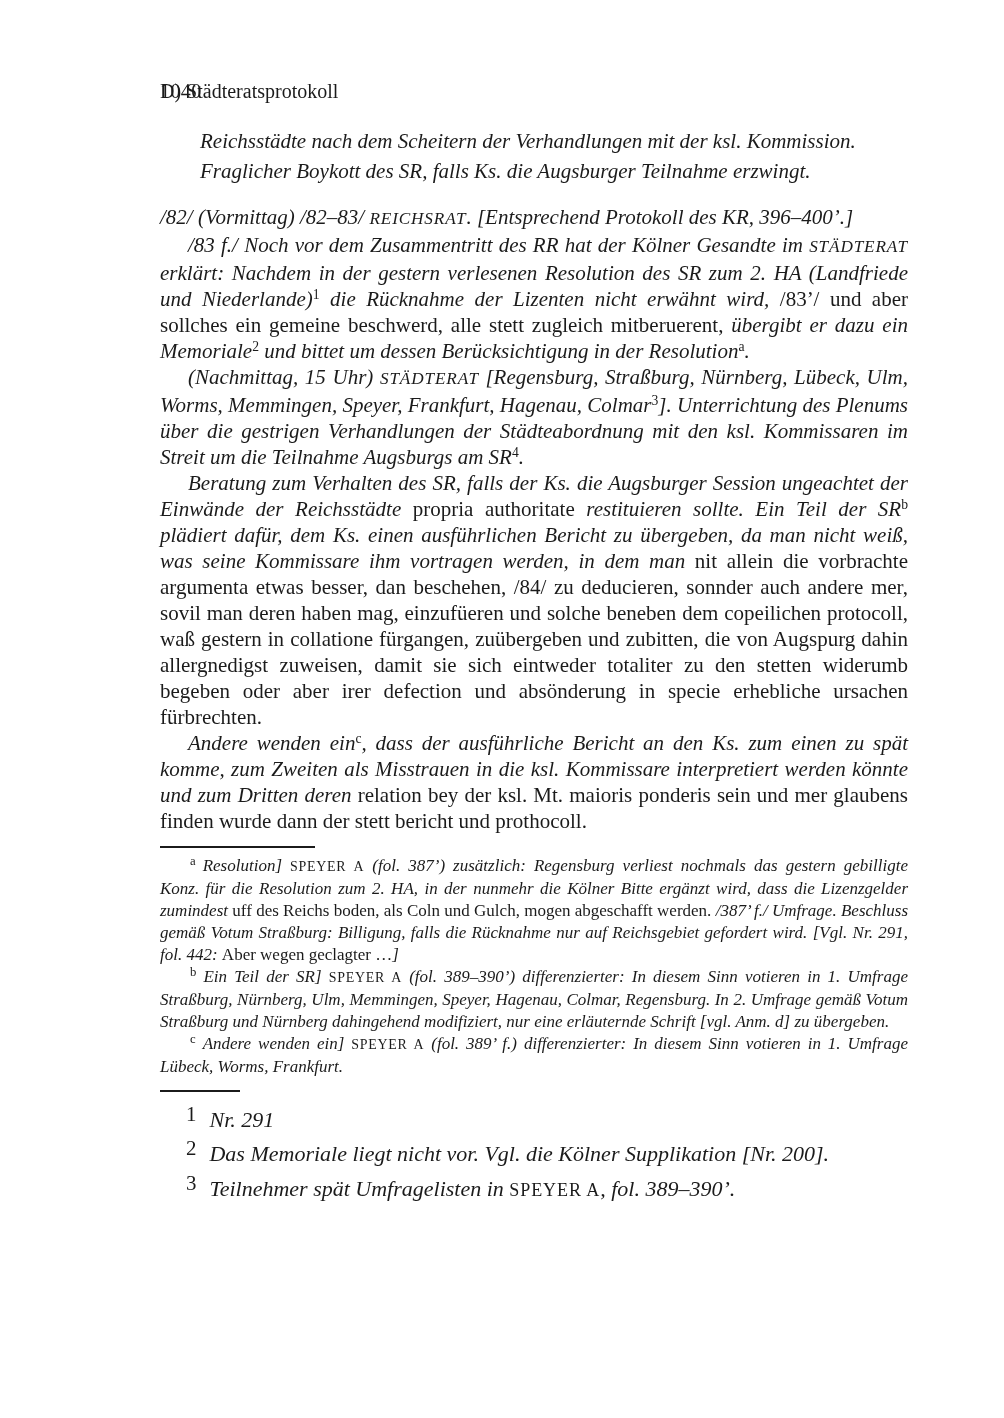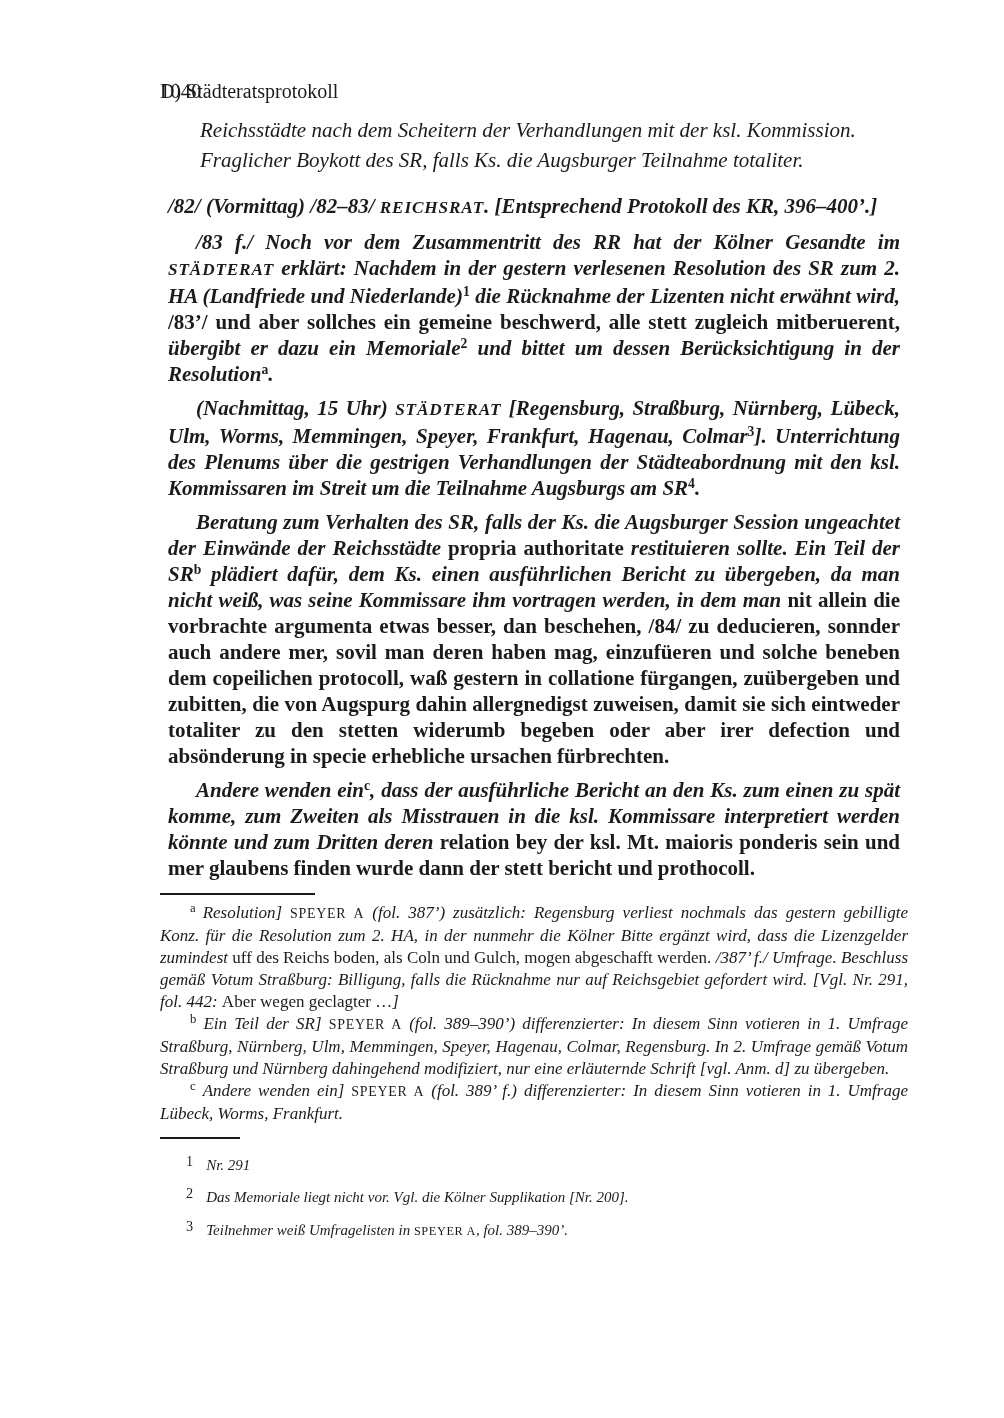--- a/index.html
+++ b/index.html
@@ -10,38 +10,38 @@
     color: #1b1b1b;
     -webkit-font-smoothing: antialiased;
   }
   .page { position: relative; width: 1004px; height: 1418px; overflow: hidden; }
   .content { position: absolute; left: 160px; top: 80px; width: 748px; }
 
   .pagehead { position: relative; height: 26px; font-size: 20px; }
   .pagenum { position: absolute; left: 0; top: 0; letter-spacing: 0.02em; }
   .runhead { display: block; text-align: left; }
 
-  .summary { margin-top: 9px; padding-left: 40px; font-style: italic;
+  .summary { margin-top: 20px; padding-left: 40px; font-style: italic;
              font-size: 21px; line-height: 30px; }
   .summary-line { white-space: nowrap; }
 
   .bodytext { margin-top: 18px; font-size: 21px; line-height: 26px;
               text-align: justify; }
-  .para { margin: 8px; font-weight: bold; }
+  .para { margin: 0; }
   .para.indent { text-indent: 28px; }
 
   .rule { border-top: 2px solid #1b1b1b; height: 0; }
   .rule-apparatus { width: 155px; margin-top: 12px; }
   .rule-footnotes { width: 80px; margin-top: 12px; }
 
   .apparatus { margin-top: 7px; font-size: 17px; line-height: 22px;
                text-align: justify; }
   .app-note { margin: 0; text-indent: 30px; }
 
-  .footnotes { margin-top: 8px; font-size: 15px; line-height: 28px; }
+  .footnotes { margin-top: 8px; font-size: 22px; line-height: 28px; }
   .fnote { padding-left: 26px; }
   .fnote-num { font-style: normal; font-size: 0.95em; vertical-align: 0.3em;
                margin-right: 13px; }
 
   
   .run-i   { font-style: italic; }
   .run-r   { font-style: normal; }
   .run-isc { font-style: italic; font-size: 0.82em; letter-spacing: 0.05em; }
   .run-sc  { font-style: normal; font-size: 0.82em; letter-spacing: 0.05em; }
   .run-sup { font-style: normal; font-size: 0.65em; vertical-align: 0.55em;
@@ -55,21 +55,21 @@
 <div class="page">
   <div class="content">
 
     <div class="pagehead">
       <span class="pagenum">1040</span>
       <span class="runhead">D) Städteratsprotokoll</span>
     </div>
 
     <div class="summary">
         <div class="summary-line">Reichsstädte nach dem Scheitern der Verhandlungen mit der ksl. Kommission.</div>
-        <div class="summary-line">Fraglicher Boykott des SR, falls Ks. die Augsburger Teilnahme totaliter.</div>
+        <div class="summary-line">Fraglicher Boykott des SR, falls Ks. die Augsburger Teilnahme erzwingt.</div>
       </div>
 
     <div class="bodytext">
         <p class="para"><span class="run-i">/82/ (Vormittag) /82–83/ </span><span class="run-isc">REICHSRAT</span><span class="run-i">. [Entsprechend Protokoll des KR, 396–400’.]</span></p>
         <p class="para indent"><span class="run-i">/83 f./ Noch vor dem Zusammentritt des RR hat der Kölner Gesandte im </span><span class="run-isc">STÄDTERAT</span><span class="run-i"> erklärt: Nachdem in der gestern verlesenen Resolution des SR zum 2. HA (Landfriede und Niederlande)</span><span class="run-sup">1</span><span class="run-i"> die Rücknahme der Lizenten nicht erwähnt wird, </span><span class="run-r">/83’/ und aber sollches ein gemeine beschwerd, alle stett zugleich mitberuerent, </span><span class="run-i">übergibt er dazu ein Memoriale</span><span class="run-sup">2</span><span class="run-i"> und bittet um dessen Berücksichtigung in der Resolution</span><span class="run-sup">a</span><span class="run-i">.</span></p>
         <p class="para indent"><span class="run-i">(Nachmittag, 15 Uhr) </span><span class="run-isc">STÄDTERAT</span><span class="run-i"> [Regensburg, Straßburg, Nürnberg, Lübeck, Ulm, Worms, Memmingen, Speyer, Frankfurt, Hagenau, Colmar</span><span class="run-sup">3</span><span class="run-i">]. Unterrichtung des Plenums über die gestrigen Verhandlungen der Städteabordnung mit den ksl. Kommissaren im Streit um die Teilnahme Augsburgs am SR</span><span class="run-sup">4</span><span class="run-i">.</span></p>
         <p class="para indent"><span class="run-i">Beratung zum Verhalten des SR, falls der Ks. die Augsburger Session ungeachtet der Einwände der Reichsstädte </span><span class="run-r">propria authoritate </span><span class="run-i">restituieren sollte. Ein Teil der SR</span><span class="run-sup">b</span><span class="run-i"> plädiert dafür, dem Ks. einen ausführlichen Bericht zu übergeben, da man nicht weiß, was seine Kommissare ihm vortragen werden, in dem man </span><span class="run-r">nit allein die vorbrachte argumenta etwas besser, dan beschehen, /84/ zu deducieren, sonnder auch andere mer, sovil man deren haben mag, einzufüeren und solche beneben dem copeilichen protocoll, waß gestern in collatione fürgangen, zuübergeben und zubitten, die von Augspurg dahin allergnedigst zuweisen, damit sie sich eintweder totaliter zu den stetten widerumb begeben oder aber irer defection und absönderung in specie erhebliche ursachen fürbrechten.</span></p>
         <p class="para indent"><span class="run-i">Andere wenden ein</span><span class="run-sup">c</span><span class="run-i">, dass der ausführliche Bericht an den Ks. zum einen zu spät komme, zum Zweiten als Misstrauen in die ksl. Kommissare interpretiert werden könnte und zum Dritten deren </span><span class="run-r">relation bey der ksl. Mt. maioris ponderis sein und mer glaubens finden wurde dann der stett bericht und prothocoll.</span></p>
       </div>
 
@@ -79,17 +79,17 @@
         <p class="app-note"><span class="note-marker">a</span><span class="run-i">Resolution] </span><span class="run-sc">SPEYER A</span><span class="run-i"> (fol. 387’) zusätzlich: Regensburg verliest nochmals das gestern gebilligte Konz. für die Resolution zum 2. HA, in der nunmehr die Kölner Bitte ergänzt wird, dass die Lizenzgelder zumindest </span><span class="run-r">uff des Reichs boden, als Coln und Gulch, mogen abgeschafft werden. </span><span class="run-i">/387’ f./ Umfrage. Beschluss gemäß Votum Straßburg: Billigung, falls die Rücknahme nur auf Reichsgebiet gefordert wird. [Vgl. Nr. 291, fol. 442: </span><span class="run-r">Aber wegen geclagter …</span><span class="run-i">]</span></p>
         <p class="app-note"><span class="note-marker">b</span><span class="run-i">Ein Teil der SR] </span><span class="run-sc">SPEYER A</span><span class="run-i"> (fol. 389–390’) differenzierter: In diesem Sinn votieren in 1. Umfrage Straßburg, Nürnberg, Ulm, Memmingen, Speyer, Hagenau, Colmar, Regensburg. In 2. Umfrage gemäß Votum Straßburg und Nürnberg dahingehend modifiziert, nur eine erläuternde Schrift [vgl. Anm. d] zu übergeben.</span></p>
         <p class="app-note"><span class="note-marker">c</span><span class="run-i">Andere wenden ein] </span><span class="run-sc">SPEYER A</span><span class="run-i"> (fol. 389’ f.) differenzierter: In diesem Sinn votieren in 1. Umfrage Lübeck, Worms, Frankfurt.</span></p>
       </div>
 
     <div class="rule rule-footnotes"></div>
 
     <div class="footnotes">
         <div class="fnote"><span class="fnote-num">1</span><span class="run-i">Nr. 291</span></div>
         <div class="fnote"><span class="fnote-num">2</span><span class="run-i">Das Memoriale liegt nicht vor. Vgl. die Kölner Supplikation [Nr. 200].</span></div>
-        <div class="fnote"><span class="fnote-num">3</span><span class="run-i">Teilnehmer weiß Umfragelisten in </span><span class="run-sc">SPEYER A</span><span class="run-i">, fol. 389–390’.</span></div>
+        <div class="fnote"><span class="fnote-num">3</span><span class="run-i">Teilnehmer spät Umfragelisten in </span><span class="run-sc">SPEYER A</span><span class="run-i">, fol. 389–390’.</span></div>
       </div>
 
   </div>
 </div>
 
 </body></html>

